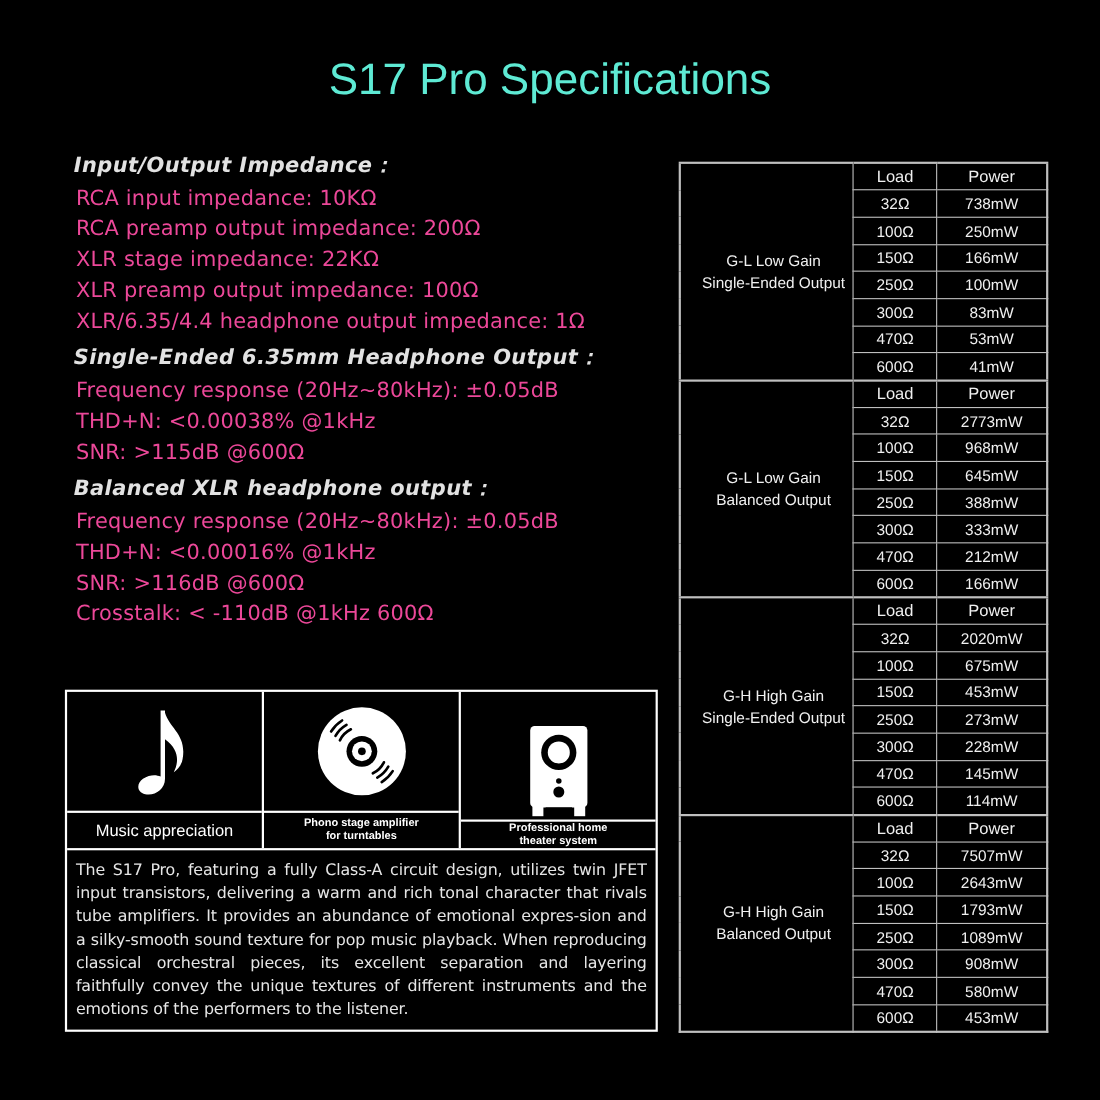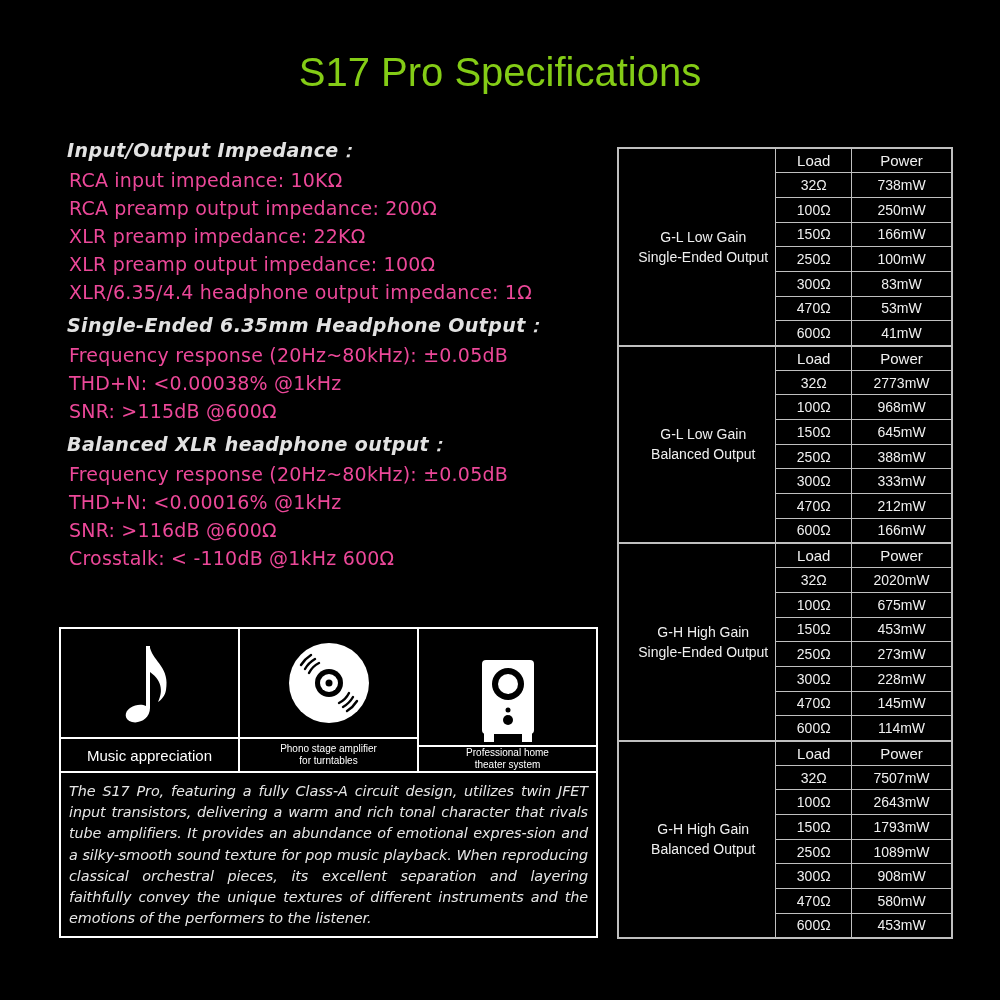--- a/index.html
+++ b/index.html
@@ -1,21 +1,21 @@
 <!DOCTYPE html>
 <html><head>
 <meta charset="utf-8">
 <style>
   * { box-sizing: border-box; margin: 0; padding: 0; }
   html, body { width: 1000px; height: 1000px; background: #000; overflow: hidden; }
   body { position: relative; font-family: "DejaVu Sans", "Liberation Sans", sans-serif; color: #fff; }
 
   .title {
     position: absolute; left: 0; top: 50px; width: 1000px; text-align: center;
-    font-size: 40px; font-weight: normal; color: #84cc16; letter-spacing: 0px;
+    font-size: 40px; font-weight: normal; color: #5eead4; letter-spacing: 0px;
     font-family: "Liberation Sans", "DejaVu Sans", sans-serif;
   }
 
   .specs { position: absolute; left: 67px; top: 136px; width: 540px; }
   .spec-heading {
     font-size: 19px; color: #e2e2e2; font-weight: bold; height: 30px; line-height: 28px;
     font-family: "DejaVu Sans", sans-serif; letter-spacing: 0.4px; font-style: italic;
   }
   .spec-line {
     font-size: 19px; color: #ec4899; height: 28px; line-height: 28px; padding-left: 2px;
@@ -30,24 +30,24 @@
   }
   .apps { display: flex; height: 144px; border-bottom: 2px solid #fff; }
   .app { flex: 1; display: flex; flex-direction: column; border-right: 2px solid #fff; }
   .app:last-child { border-right: none; margin-top: 28px; }
   .app-icon { height: 110px; display: flex; align-items: center; justify-content: center; border-bottom: 2px solid #fff; }
   .app-label {
     flex: 1; display: flex; align-items: center; justify-content: center; text-align: center;
     color: #fff; font-family: "Liberation Sans", sans-serif;
   }
   .app-label.big { font-size: 15px; }
-  .app-label.small { font-size: 10px; line-height: 12px; }
+  .app-label.small { font-size: 10px; line-height: 12px; font-weight: bold; }
   .desc {
     padding: 8px 8px 0 8px; font-size: 14.4px; line-height: 21.2px; color: #e6e6e6;
-    font-family: "DejaVu Sans", sans-serif; text-align: justify; letter-spacing: -0.1px; font-style: italic;
+    font-family: "DejaVu Sans", sans-serif; text-align: justify; letter-spacing: -0.1px;
   }
 
   
   .ptable {
     position: absolute; left: 617px; top: 147px; width: 336px;
     border: 2px solid #bfbfbf; border-collapse: collapse;
   }
   .ptable td {
     border: 1.5px solid #bfbfbf; text-align: center; color: #f0f0f0;
     font-family: "Liberation Sans", "DejaVu Sans", sans-serif; font-size: 14px;
@@ -62,21 +62,21 @@
 </head>
 <body>
 
 <h1 class="title">S17 Pro Specifications</h1>
 
 <div class="specs">
   <div class="spec-group">
     <div class="spec-heading">Input/Output Impedance：</div>
     <div class="spec-line">RCA input impedance: 10KΩ</div>
     <div class="spec-line">RCA preamp output impedance: 200Ω</div>
-    <div class="spec-line">XLR preamp impedance: 22KΩ</div>
+    <div class="spec-line">XLR stage impedance: 22KΩ</div>
     <div class="spec-line">XLR preamp output impedance: 100Ω</div>
     <div class="spec-line">XLR/6.35/4.4 headphone output impedance: 1Ω</div>
   </div>
   <div class="spec-group">
     <div class="spec-heading">Single-Ended 6.35mm Headphone Output：</div>
     <div class="spec-line">Frequency response (20Hz~80kHz): ±0.05dB</div>
     <div class="spec-line">THD+N: &lt;0.00038% @1kHz</div>
     <div class="spec-line">SNR: &gt;115dB @600Ω</div>
   </div>
   <div class="spec-group">

